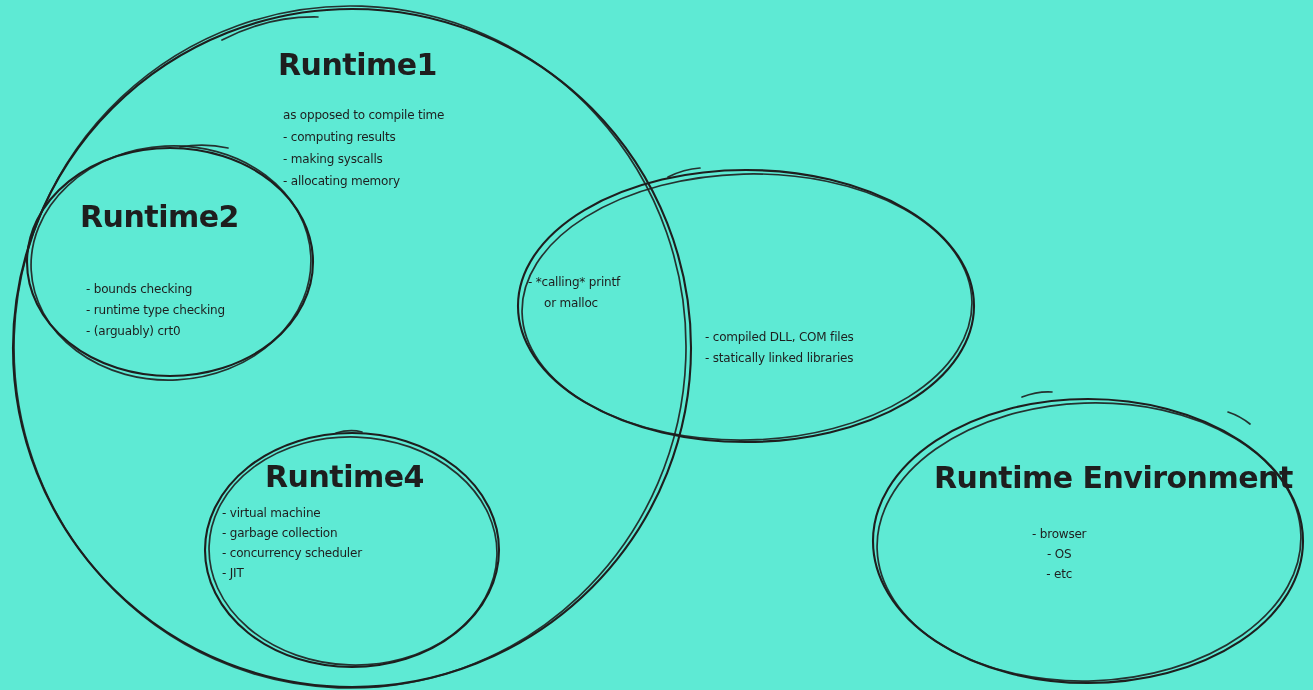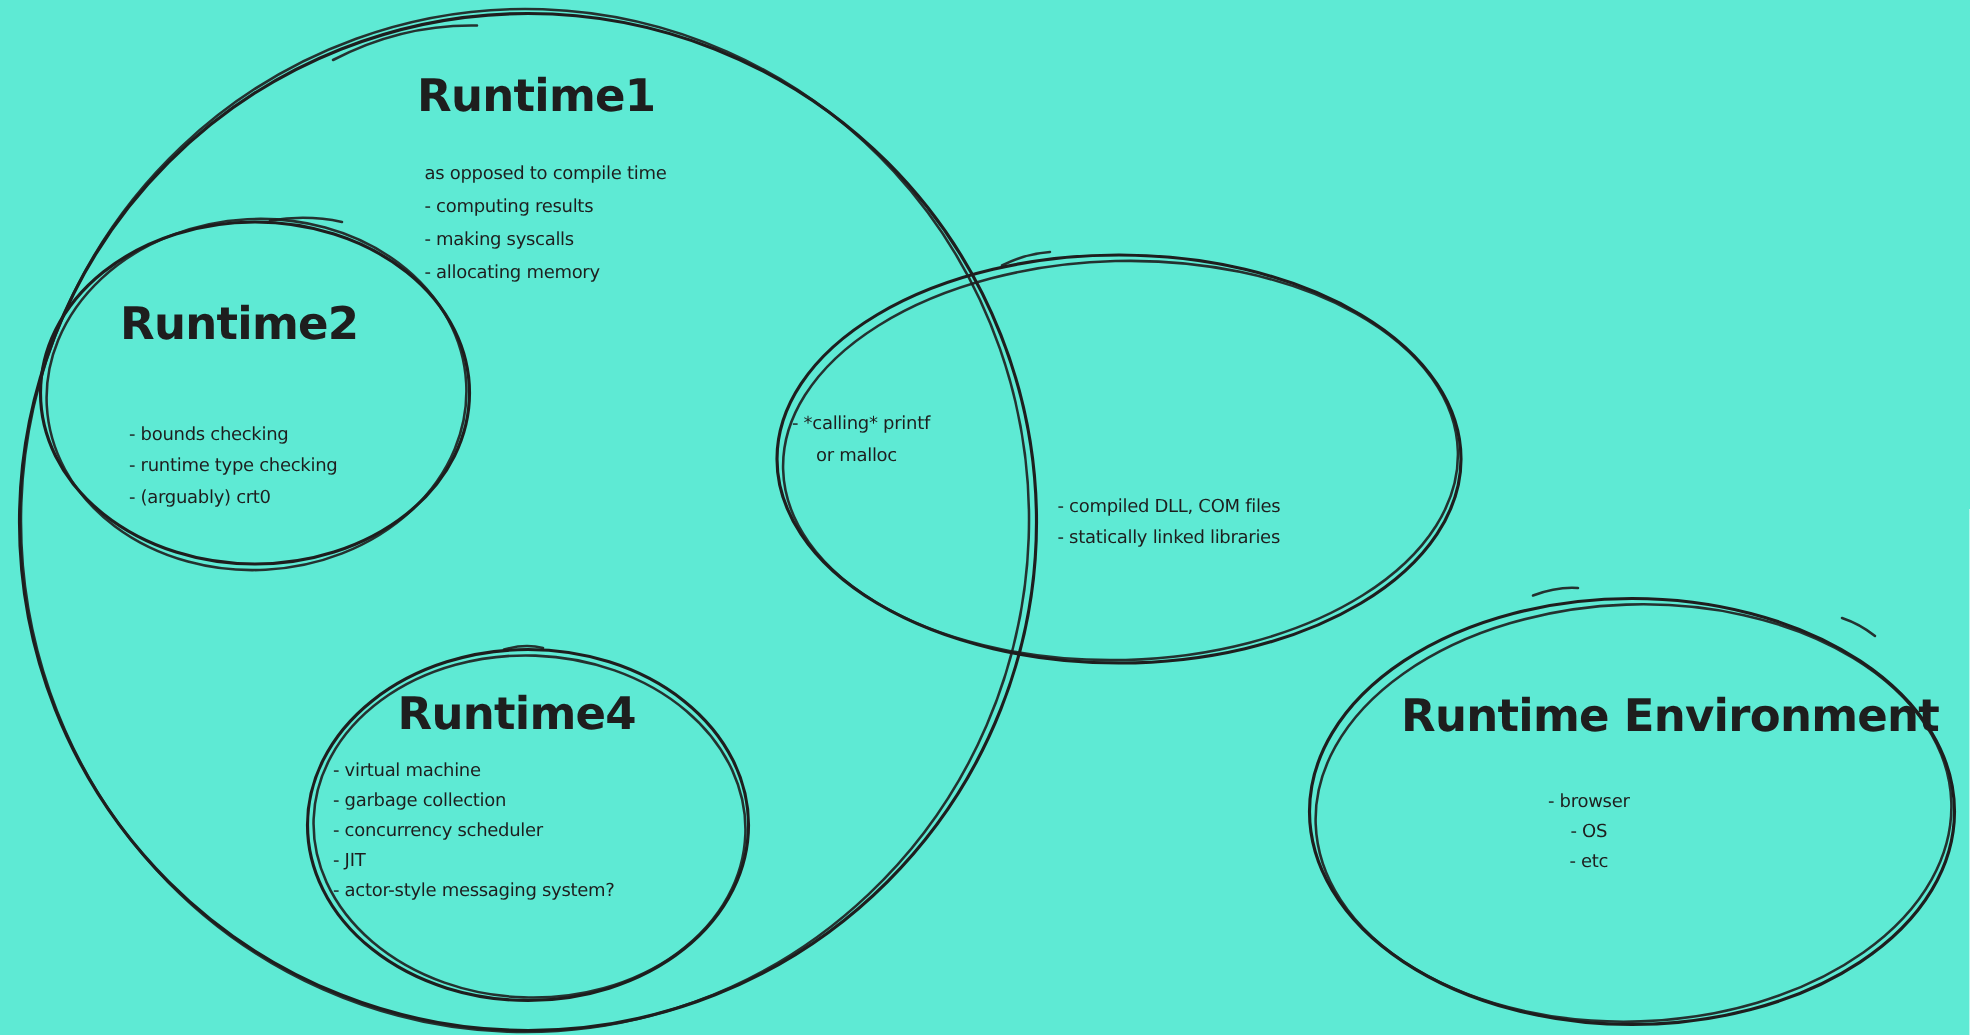--- a/index.html
+++ b/index.html
@@ -133,21 +133,20 @@
       <div class="line">- compiled DLL, COM files</div>
       <div class="line">- statically linked libraries</div>
     </div>
 
   <div class="label title t4">Runtime4</div>
   <div class="label note n4">
       <div class="line">- virtual machine</div>
       <div class="line">- garbage collection</div>
       <div class="line">- concurrency scheduler</div>
       <div class="line">- JIT</div>
-      <div class="line">- actor-style messaging system?</div>
     </div>
 
   <div class="label title tre">Runtime Environment</div>
   <div class="label note nre">
       <div class="line">- browser</div>
       <div class="line">- OS</div>
       <div class="line">- etc</div>
     </div>
 
 </div>

